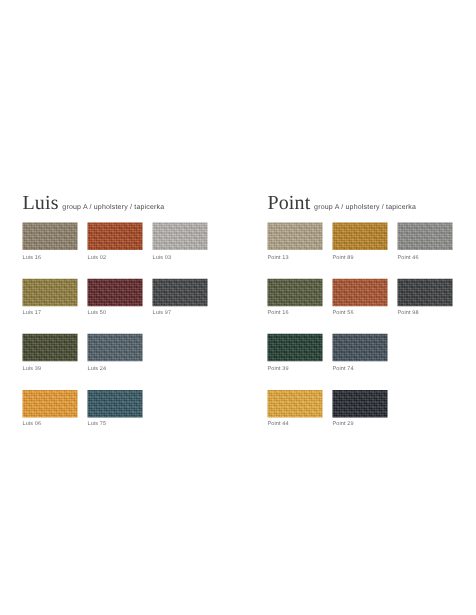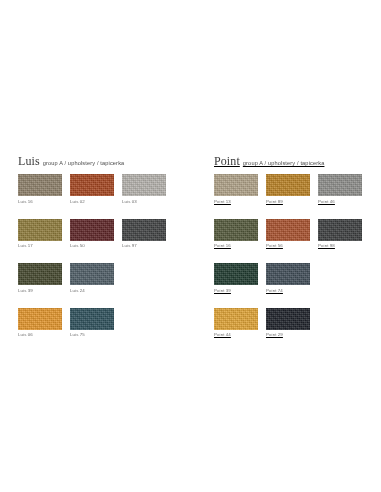--- a/index.html
+++ b/index.html
@@ -35,33 +35,32 @@
     flex-direction: row;
   }
 
   .group {
     width: 190px;
     padding-left: 18px;
     box-sizing: border-box;
   }
   .group.right {
     padding-left: 24px;
-    text-decoration: underline;
   }
 
   .group-header {
     white-space: nowrap;
     margin-bottom: 7px;
     line-height: 1;
     display: flex;
     align-items: baseline;
   }
   .brand-name {
     font-family: "Liberation Serif", serif;
-    font-size: 12px;
+    font-size: 16px;
     color: #3a3a3a;
     letter-spacing: 0.1px;
     margin-right: 3px;
   }
   .header-sub {
     font-family: "Liberation Sans", sans-serif;
     font-size: 5.6px;
     color: #4a4a4a;
     letter-spacing: 0.15px;
   }

